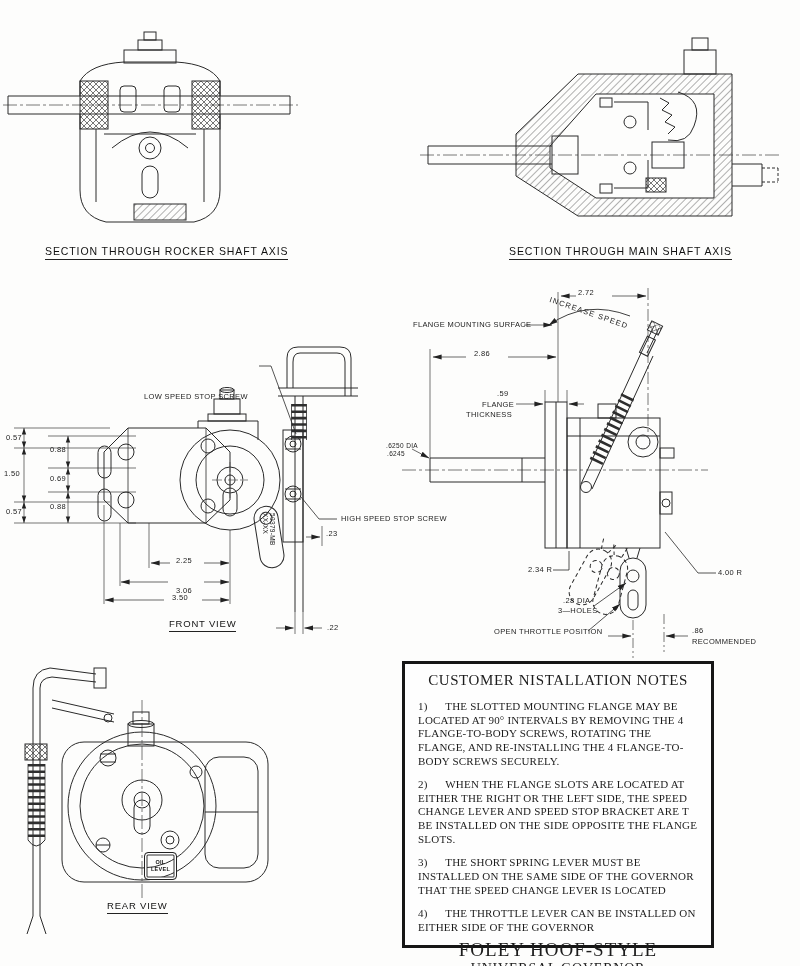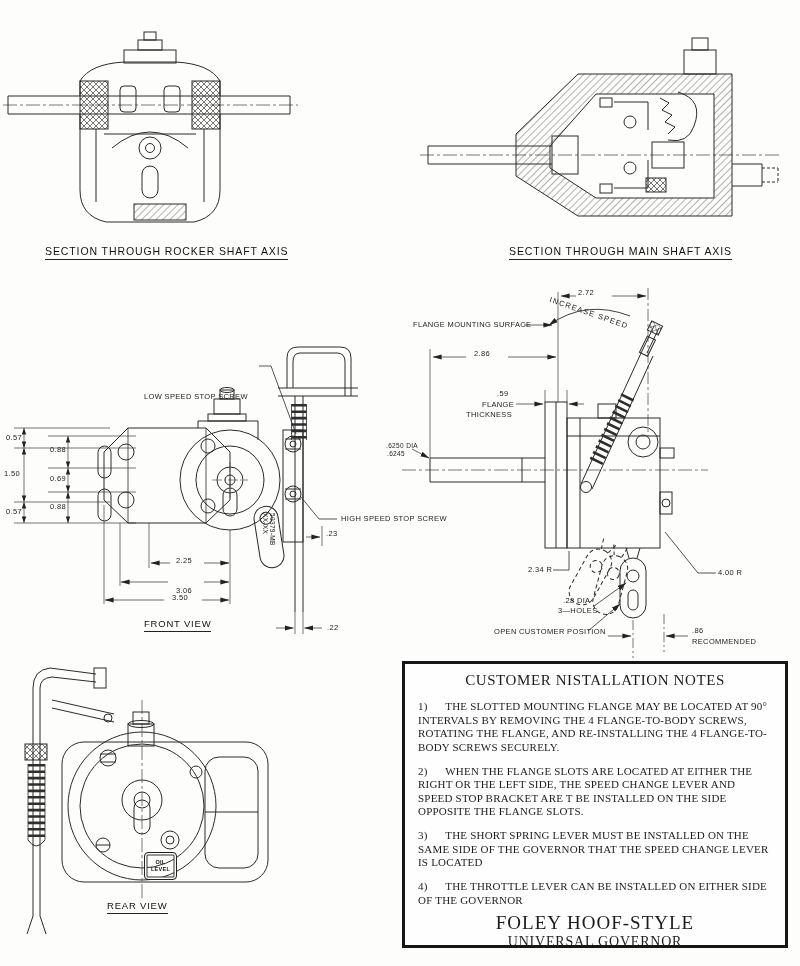--- a/index.html
+++ b/index.html
@@ -7,21 +7,21 @@
          font-family:"Liberation Sans",sans-serif;color:#1c1c1c;}
   svg{position:absolute;left:0;top:0;}
   .lbl{position:absolute;font-size:7.5px;letter-spacing:.35px;color:#1c1c1c;
        white-space:nowrap;line-height:1.15;}
   .tiny{font-size:6.5px;}
   .cap{position:absolute;font-size:10.5px;letter-spacing:.9px;color:#111;
        border-bottom:1.3px solid #222;padding-bottom:2px;white-space:nowrap;}
   .cap2{position:absolute;font-size:9.5px;letter-spacing:.8px;color:#111;
         border-bottom:1.2px solid #222;padding-bottom:2px;white-space:nowrap;}
   .rot{transform-origin:left top;}
-  .notes-box{position:absolute;left:402px;top:661px;width:386px;height:287px;
+  .notes-box{position:absolute;left:402px;top:661px;width:312px;height:287px;
              box-sizing:border-box;border:3px solid #161616;background:#fefefe;
              font-family:"Liberation Serif",serif;display:flex;flex-direction:column;
              padding:5px 12px 6px 12px;}
   .notes-title{text-align:center;font-size:15px;letter-spacing:.6px;margin:3px 0 6px 0;}
   .note{font-size:11px;line-height:1.24;letter-spacing:.2px;margin:5px 1px;}
   .product-block{margin-top:auto;text-align:center;}
   .product-1{font-size:19px;letter-spacing:1px;}
   .product-2{font-size:14px;letter-spacing:.8px;}
   .oil-plate{position:absolute;left:144px;top:852px;width:31px;height:26px;
              border:1.5px solid #222;border-radius:4px;box-shadow:inset 0 0 0 1.5px #fff,inset 0 0 0 2.5px #333;
@@ -239,40 +239,40 @@
 <span class="lbl" style="left:50px;top:446px;">0.88</span>
 <span class="lbl" style="left:4px;top:470px;">1.50</span>
 <span class="lbl" style="left:50px;top:475px;">0.69</span>
 <span class="lbl" style="left:50px;top:503px;">0.88</span>
 <span class="lbl" style="left:6px;top:508px;">0.57</span>
 <span class="lbl" style="left:176px;top:557px;">2.25</span>
 <span class="lbl" style="left:176px;top:576px;margin-top:11px;">3.06</span>
 <span class="lbl" style="left:172px;top:594px;">3.50</span>
 <span class="lbl" style="left:326px;top:530px;">.23</span>
 <span class="lbl" style="left:327px;top:624px;">.22</span>
-<span class="cap2" style="left:144px;top:618px;">FRONT VIEW</span>
+<span class="cap2" style="left:169px;top:618px;">FRONT VIEW</span>
 <div class="lbl tiny rot" style="left:276px;top:513px;transform:rotate(90deg);">
   <div>50379-MB</div>
   <div>XX-XX</div>
 </div>
 
 <span class="lbl" style="left:413px;top:321px;">FLANGE MOUNTING SURFACE</span>
 <span class="lbl rot" style="left:551px;top:296px;transform:rotate(19deg);letter-spacing:1.2px;">INCREASE SPEED</span>
 <span class="lbl" style="left:578px;top:289px;">2.72</span>
 <span class="lbl" style="left:474px;top:350px;">2.86</span>
 <span class="lbl" style="left:497px;top:390px;">.59</span>
 <span class="lbl" style="left:482px;top:401px;">FLANGE</span>
 <span class="lbl" style="left:466px;top:411px;">THICKNESS</span>
 <span class="lbl tiny" style="left:386px;top:442px;">.6250 DIA</span>
 <span class="lbl tiny" style="left:387px;top:450px;">.6245</span>
 <span class="lbl" style="left:528px;top:566px;">2.34 R</span>
 <span class="lbl" style="left:718px;top:569px;">4.00 R</span>
 <span class="lbl" style="left:563px;top:597px;">.28 DIA</span>
 <span class="lbl" style="left:558px;top:607px;">3—HOLES</span>
-<span class="lbl" style="left:494px;top:628px;">OPEN CUSTOMER POSITION</span>
+<span class="lbl" style="left:494px;top:628px;">OPEN THROTTLE POSITION</span>
 <span class="lbl" style="left:692px;top:627px;">.86</span>
 <span class="lbl" style="left:692px;top:638px;">RECOMMENDED</span>
 
 <div class="oil-plate">
   <span>OIL</span>
   <span>LEVEL</span>
 </div>
 <span class="cap2" style="left:107px;top:900px;">REAR VIEW</span>
 
 <div class="notes-box">

